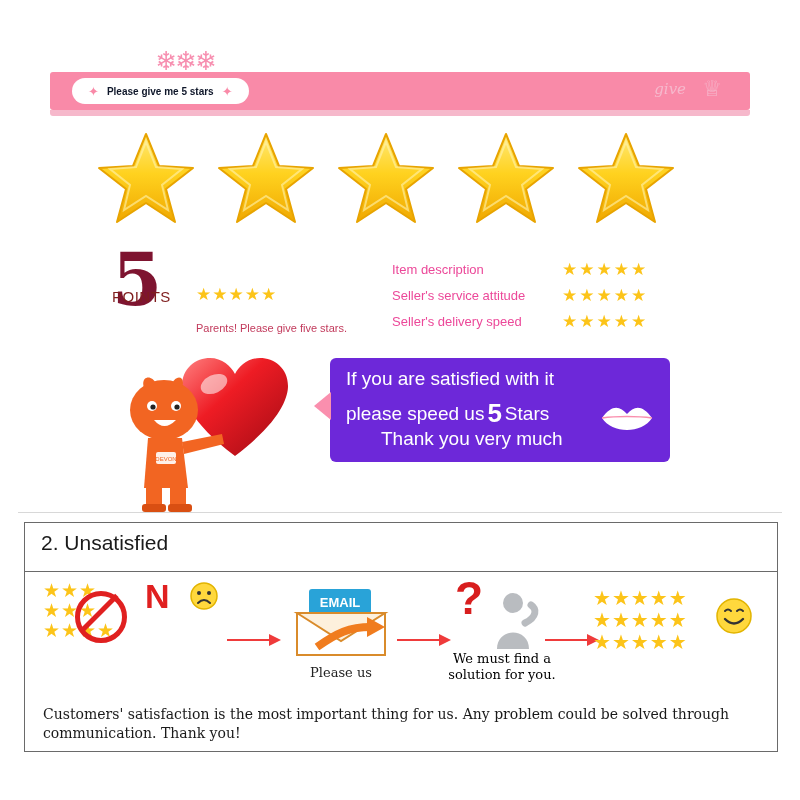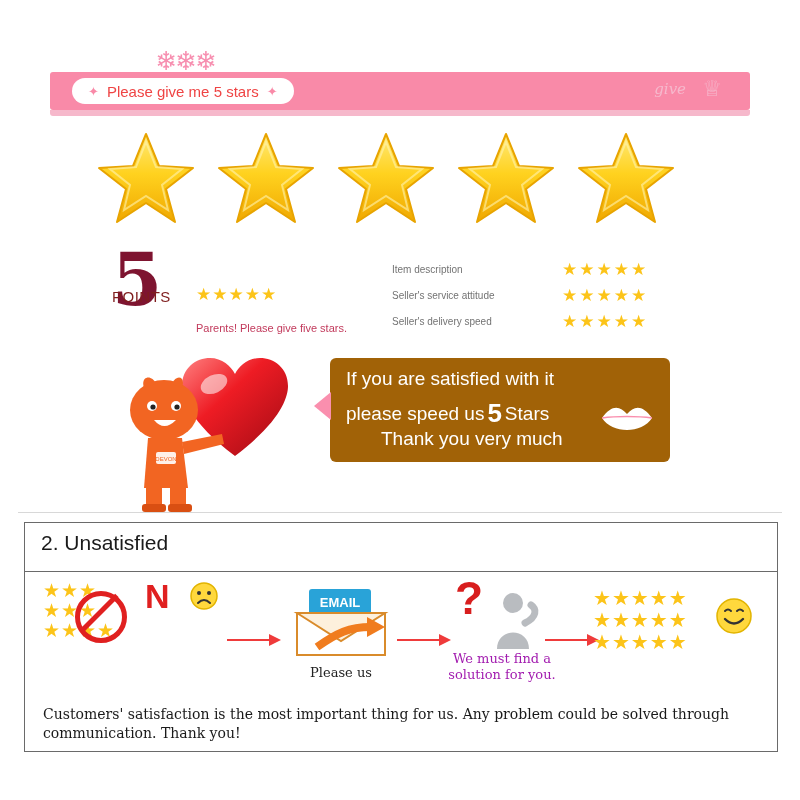--- a/index.html
+++ b/index.html
@@ -60,23 +60,23 @@
     top: 30px;
     height: 26px;
     padding: 0 16px;
     background: #ffffff;
     border-radius: 13px;
     display: flex;
     align-items: center;
     gap: 8px;
   }
   .banner-inner .txt {
-    color: #ef4444;
-    font-size: 15px;
-    font-weight: normal;
+    color: #0f172a;
+    font-size: 10px;
+    font-weight: bold;
     white-space: nowrap;
   }
   .banner-inner .deco {
     color: #f98aa8;
     font-size: 13px;
   }
   .banner-brand {
     position: absolute;
     right: 64px;
     top: 32px;
@@ -163,22 +163,22 @@
     width: 280px;
   }
   .rating-row {
     display: flex;
     align-items: center;
     height: 22px;
     margin-bottom: 4px;
   }
   .rating-label {
     width: 170px;
-    font-size: 10px;
-    color: #737373;
+    font-size: 13px;
+    color: #ec4899;
   }
   .rating-stars {
     color: #fcc419;
     font-size: 17px;
     letter-spacing: 2px;
   }
 
   
   .mascot-area {
     position: absolute;
@@ -202,21 +202,21 @@
     height: 136px;
   }
 
   
   .bubble {
     position: absolute;
     left: 330px;
     top: 358px;
     width: 340px;
     height: 104px;
-    background: #a16207;
+    background: #6d28d9;
     border-radius: 6px;
     color: #ffffff;
   }
   .bubble:before {
     content: "";
     position: absolute;
     left: -16px;
     top: 34px;
     width: 0;
     height: 0;
@@ -406,21 +406,21 @@
   }
   .person { position: absolute; left: 38px; top: 14px; width: 58px; height: 62px; }
   .step4 .caption {
     position: absolute;
     left: -6px;
     top: 76px;
     width: 118px;
     text-align: center;
     font-family: "DejaVu Serif", serif;
     font-size: 13px;
-    color: #a21caf;
+    color: #000000;
     line-height: 16px;
   }
 
   
   .step5 { left: 568px; top: 10px; width: 170px; height: 80px; }
   .bigstars-grid {
     position: absolute;
     left: 0; top: 4px;
     width: 118px;
     color: #fcc419;

